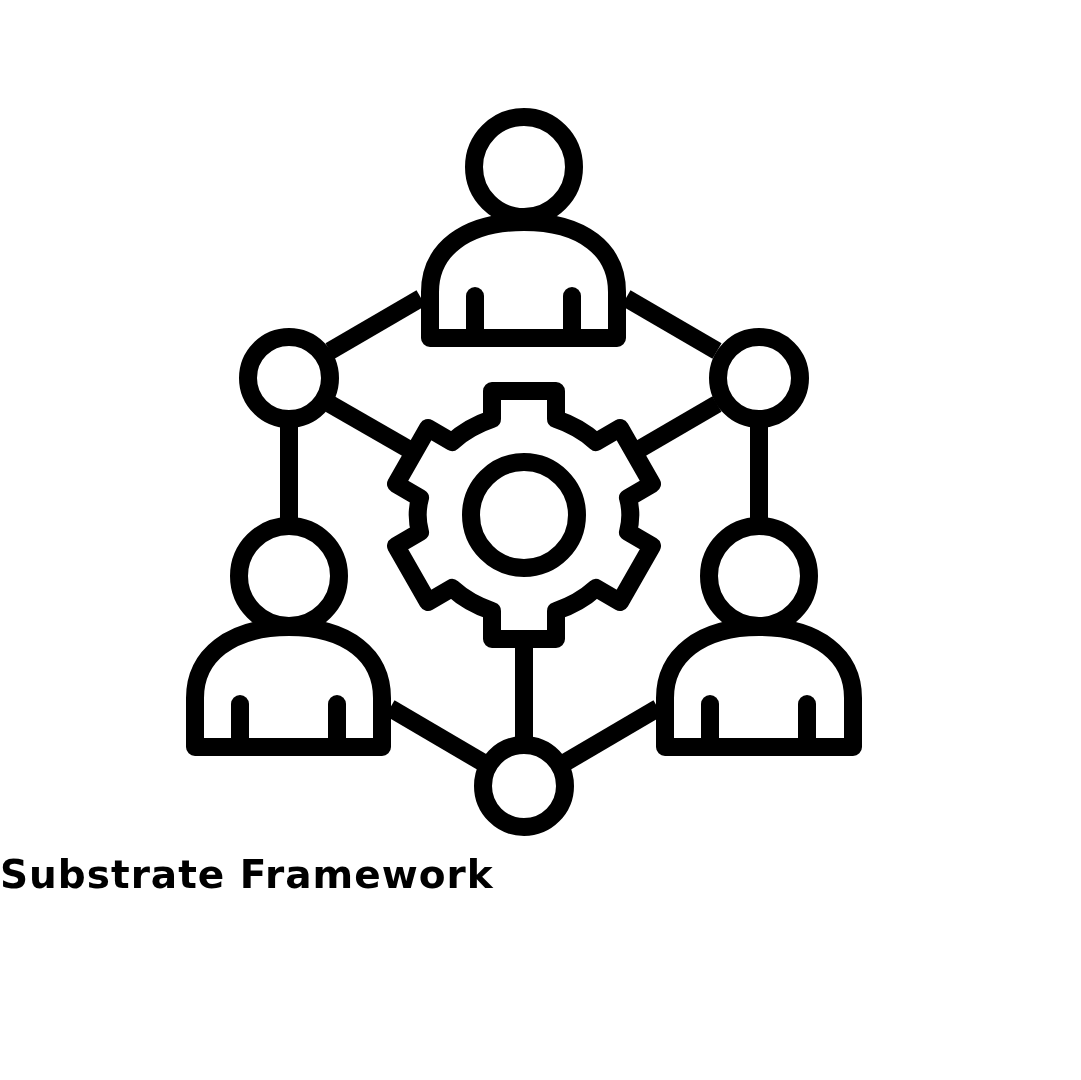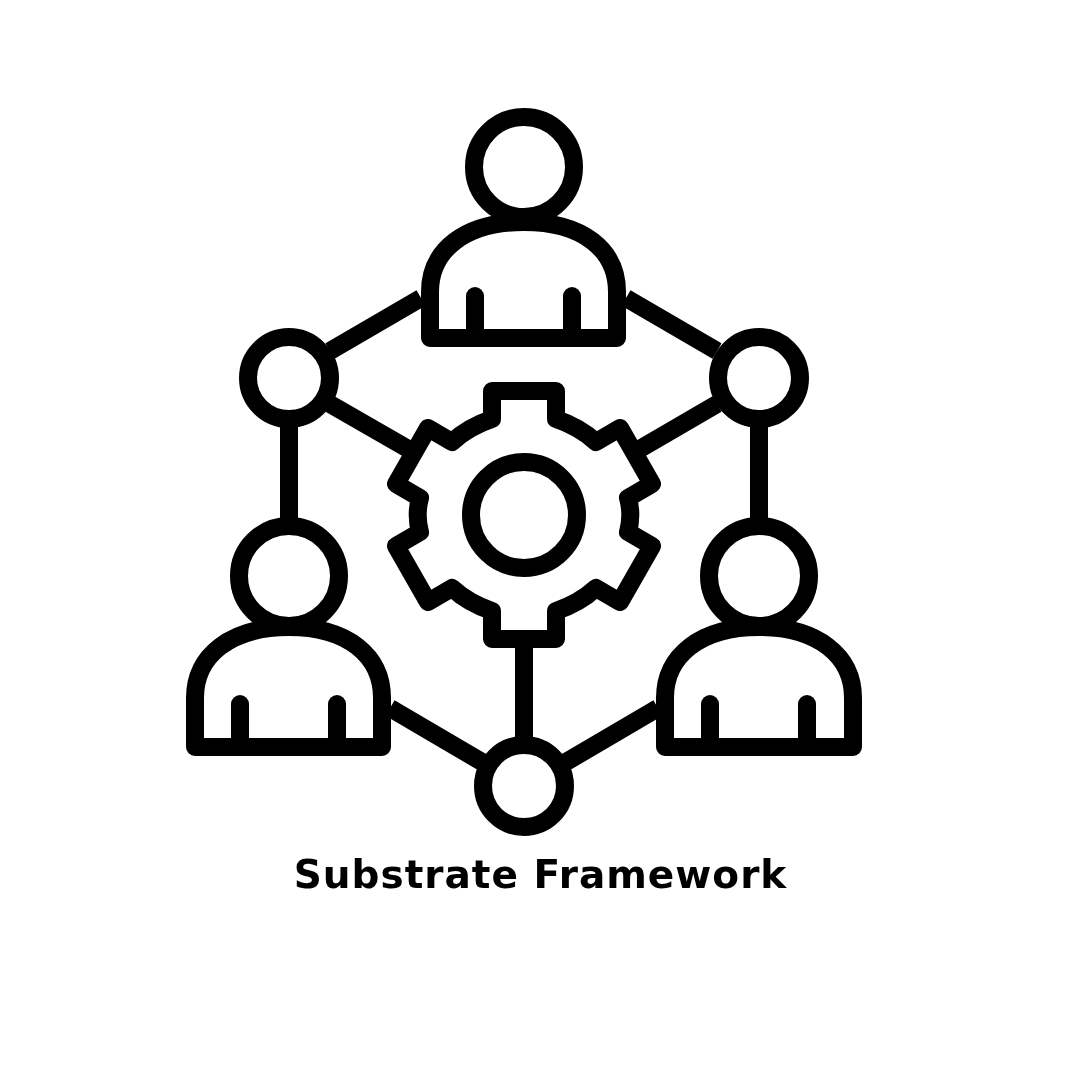--- a/index.html
+++ b/index.html
@@ -1,18 +1,18 @@
 <!DOCTYPE html>
 <html><head>
 <meta charset="utf-8">
 <style>
   html,body{margin:0;padding:0;background:#ffffff;}
   body{width:1081px;height:1080px;position:relative;overflow:hidden;}
   #diagram{position:absolute;left:0;top:0;}
-  .caption{position:absolute;left:0;width:1081px;top:852px;text-align:center;
+  .caption{position:absolute;left:0;width:1081px;top:852px;
     font-family:"DejaVu Sans","Liberation Sans",sans-serif;font-weight:bold;font-size:39px;color:#000;letter-spacing:1px;}
 </style>
 </head>
 <body>
 
 <svg id="diagram" width="1081" height="1080" viewBox="0 0 1081 1080" fill="none" stroke="#000" stroke-width="18" stroke-linecap="round" stroke-linejoin="round">
 
   <g>
     <line x1="421" y1="298" x2="330" y2="351" stroke-linecap="butt"></line>
     <line x1="626" y1="298" x2="717" y2="351" stroke-linecap="butt"></line>

